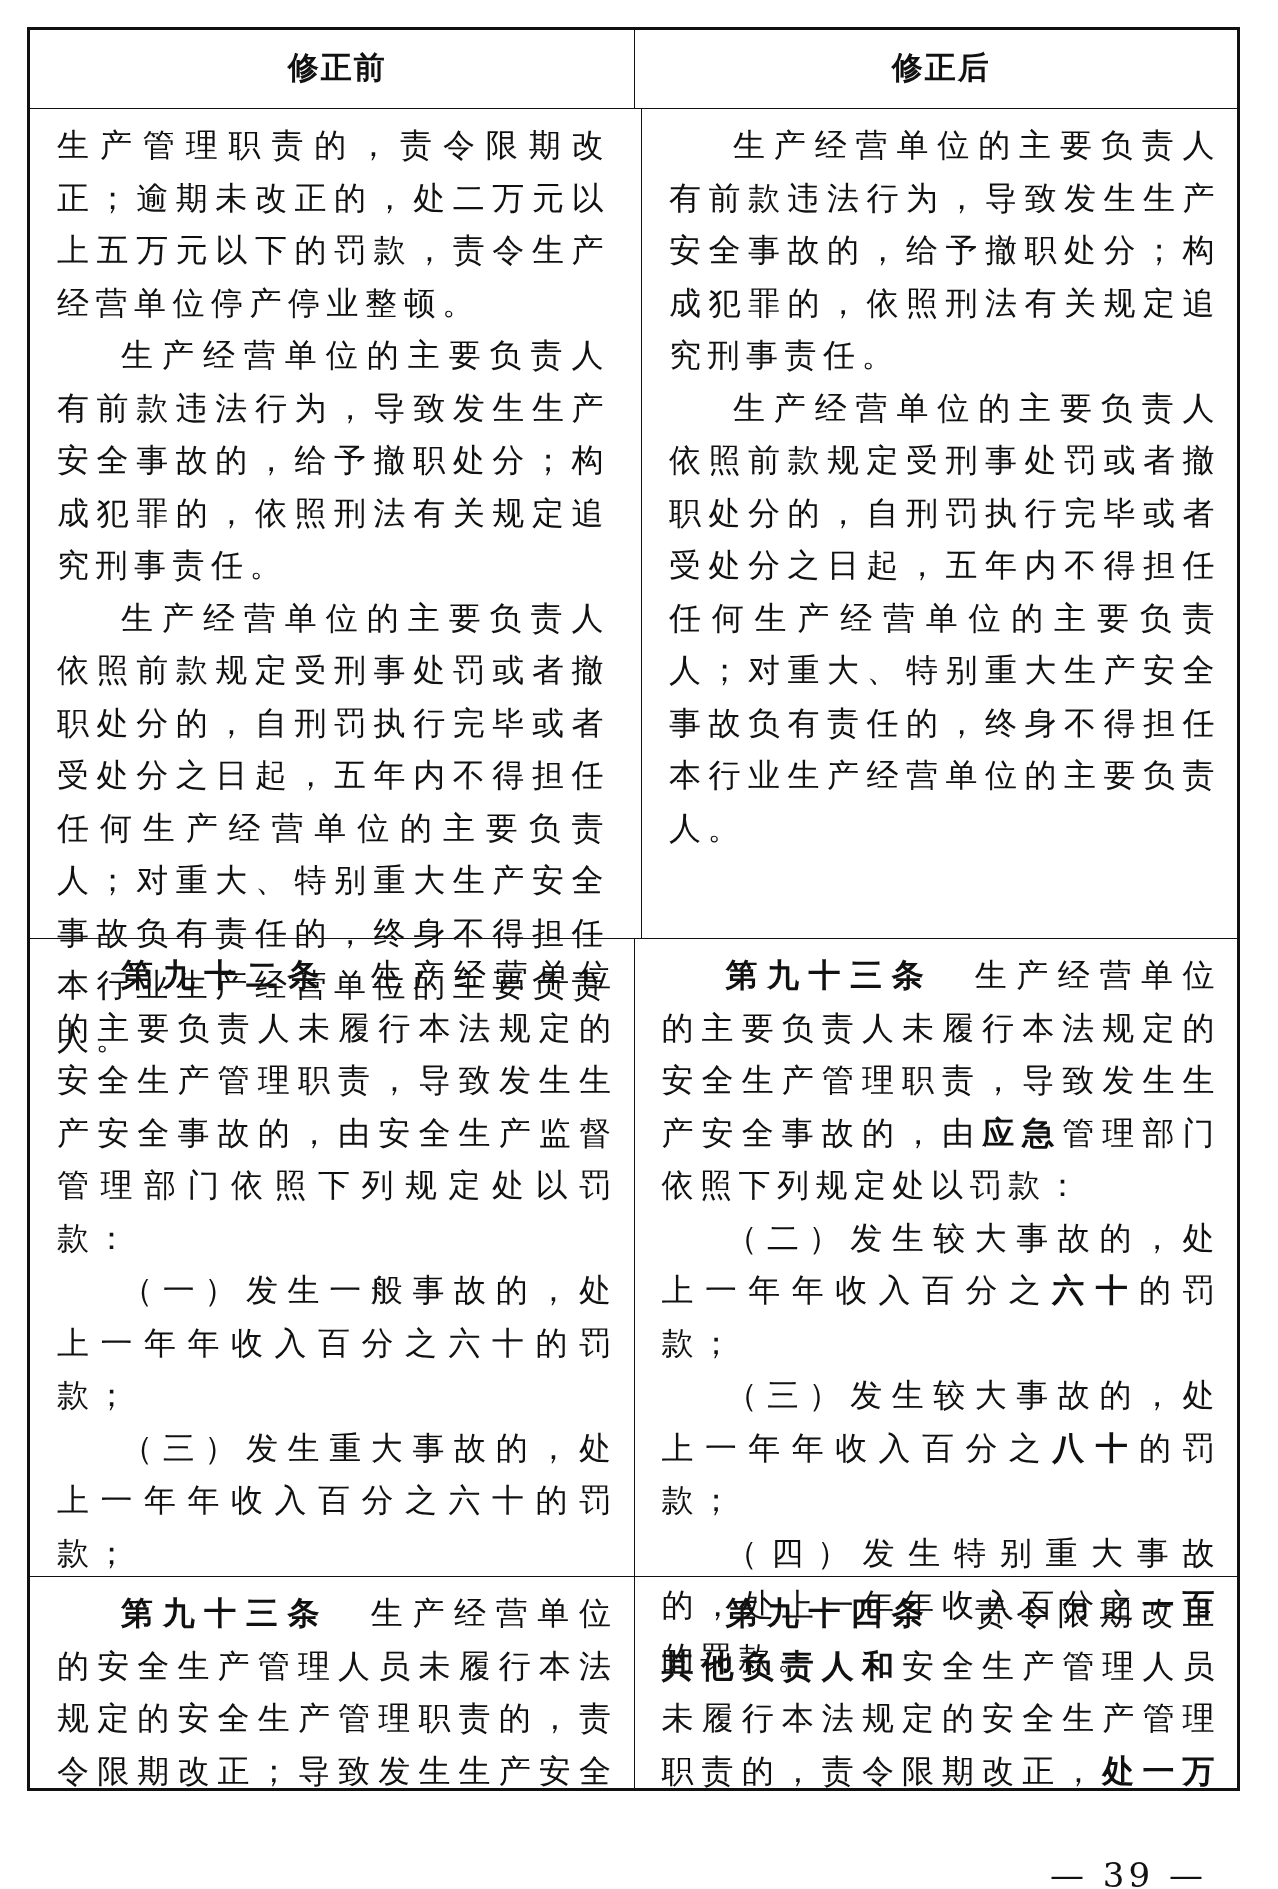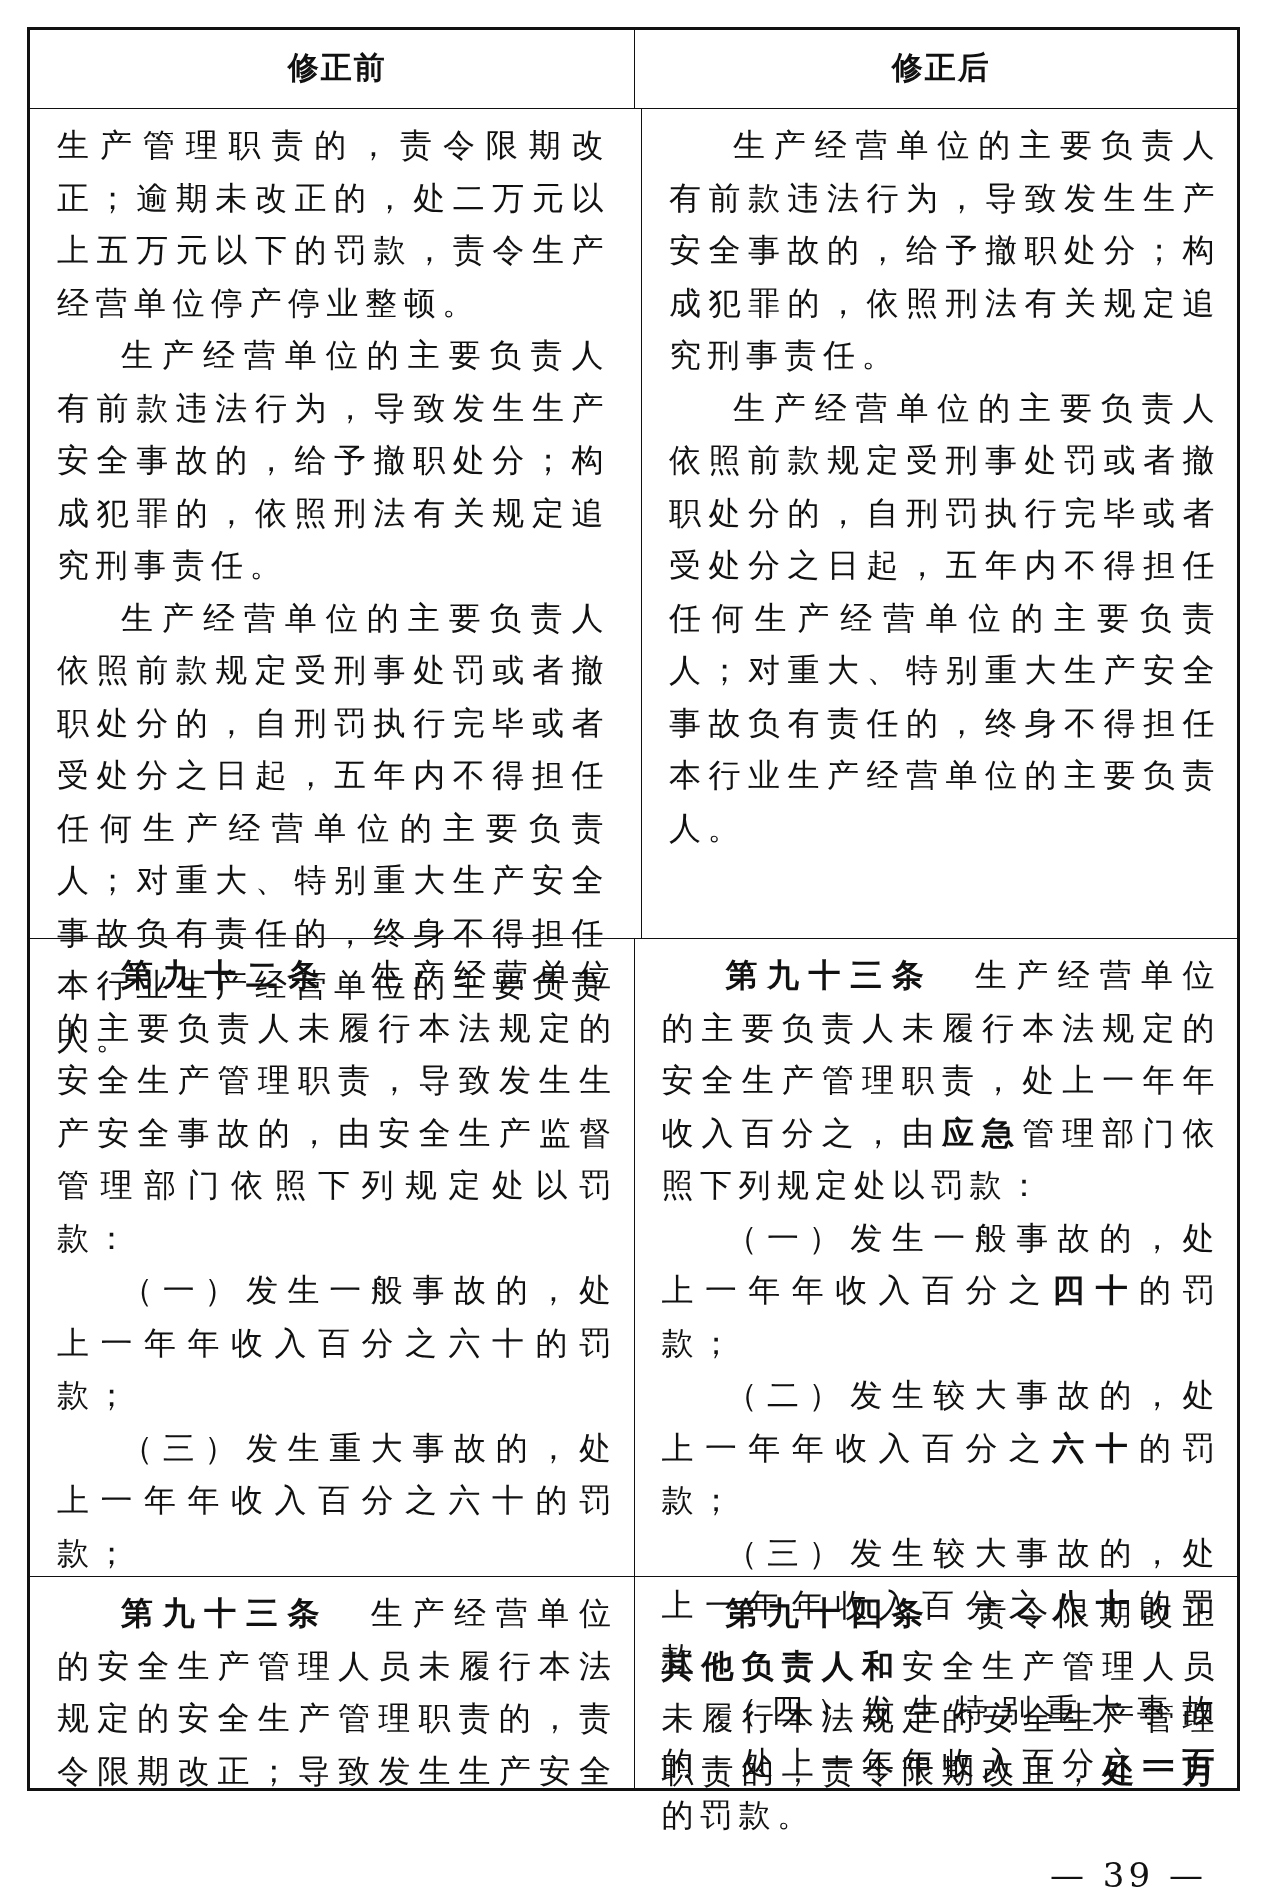--- a/index.html
+++ b/index.html
@@ -41,22 +41,21 @@
         <p class="p indent"><span>生产经营单位的主要负责人依照前款规定受刑事处罚或者撤职处分的，自刑罚执行完毕或者受处分之日起，五年内不得担任任何生产经营单位的主要负责人；对重大、特别重大生产安全事故负有责任的，终身不得担任本行业生产经营单位的主要负责人。</span></p>
       </div>
   </div>
   <div class="row r2">
     <div class="cell">
         <p class="p indent"><span class="b">第九十二条</span><span>　生产经营单位的主要负责人未履行本法规定的安全生产管理职责，导致发生生产安全事故的，由安全生产监督管理部门依照下列规定处以罚款：</span></p>
         <p class="p indent"><span>（一）发生一般事故的，处上一年年收入百分之六十的罚款；</span></p>
         <p class="p indent"><span>（三）发生重大事故的，处上一年年收入百分之六十的罚款；</span></p>
       </div>
     <div class="cell">
-        <p class="p indent"><span class="b">第九十三条</span><span>　生产经营单位的主要负责人未履行本法规定的安全生产管理职责，处上一年年收入百分之，由</span><span class="b">应急</span><span>管理部门依照下列规定处以罚款：</span></p>
-        <p class="p indent"><span>（一）发生一般事故的，处上一年年收入百分之</span><span class="b">四十</span><span>的罚款；</span></p>
+        <p class="p indent"><span class="b">第九十三条</span><span>　生产经营单位的主要负责人未履行本法规定的安全生产管理职责，导致发生生产安全事故的，由</span><span class="b">应急</span><span>管理部门依照下列规定处以罚款：</span></p>
         <p class="p indent"><span>（二）发生较大事故的，处上一年年收入百分之</span><span class="b">六十</span><span>的罚款；</span></p>
         <p class="p indent"><span>（三）发生较大事故的，处上一年年收入百分之</span><span class="b">八十</span><span>的罚款；</span></p>
         <p class="p indent"><span>（四）发生特别重大事故的，处上一年年收入百分之</span><span class="b">一百</span><span>的罚款。</span></p>
       </div>
   </div>
   <div class="row r3">
     <div class="cell">
         <p class="p indent"><span class="b">第九十三条</span><span>　生产经营单位的安全生产管理人员未履行本法规定的安全生产管理职责的，责令限期改正；导致发生生产安全事故的，暂</span></p>
       </div>
     <div class="cell">

